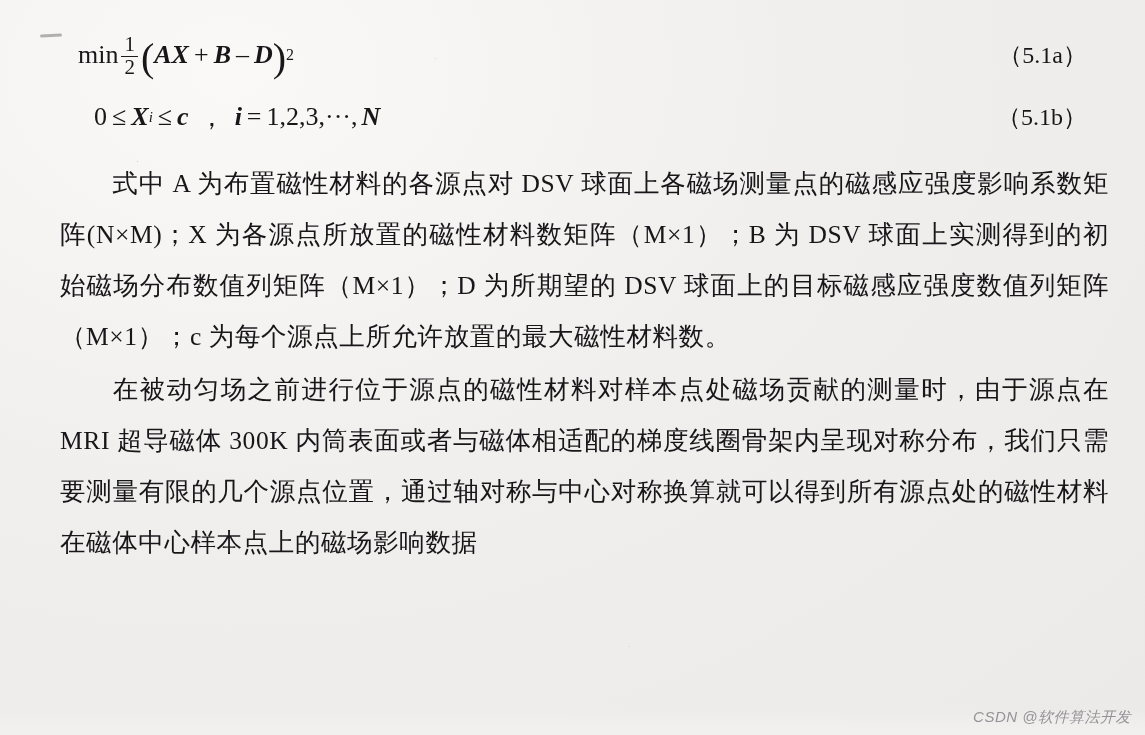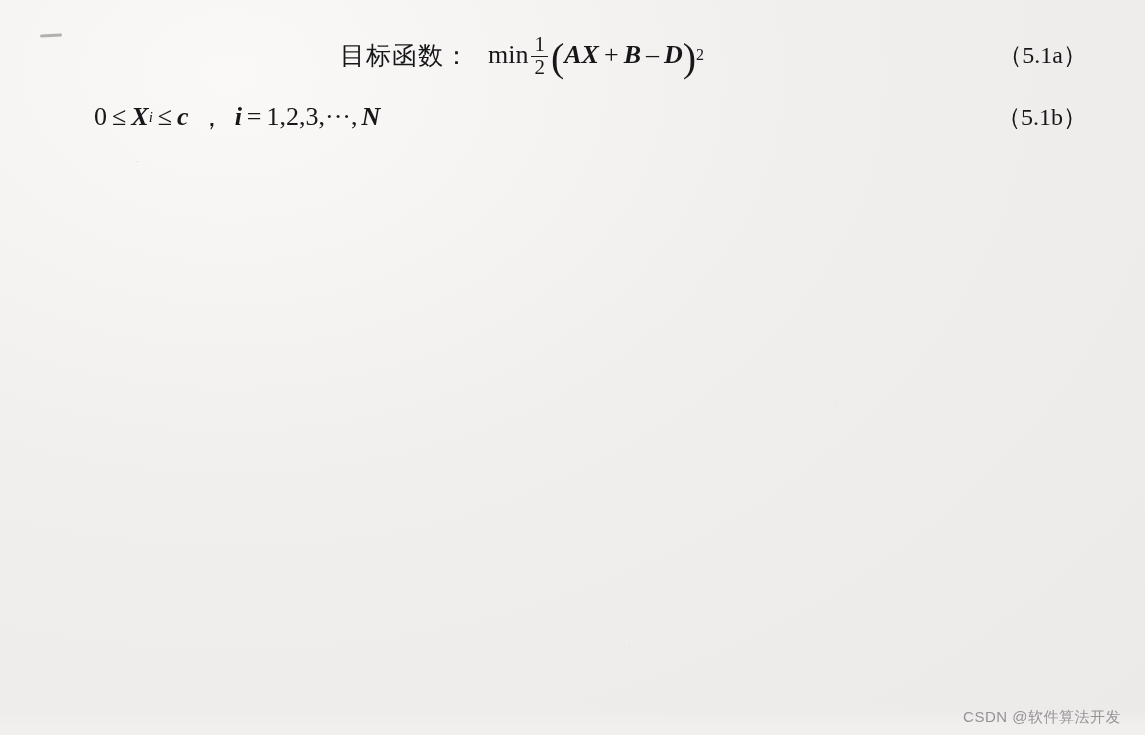--- a/index.html
+++ b/index.html
@@ -124,41 +124,41 @@
   
   .bottom-fade {
     position: absolute;
     left: 0; right: 0; bottom: 0;
     height: 26px;
     background: linear-gradient(to bottom, rgba(242,240,239,0) 0%, rgba(242,240,239,.92) 70%, #f2f0ef 100%);
     pointer-events: none;
   }
   .watermark {
     position: absolute;
-    right: 24px;
+    right: 14px;
     bottom: 8px;
     font-family: "Liberation Sans", sans-serif;
     font-size: 15px;
     color: #8f8f93;
     letter-spacing: .5px;
     opacity: .95;
     white-space: nowrap;
+    font-style: italic;
   }
 </style>
 </head>
 <body>
 
 <div class="page">
   <div class="speckles"></div>
   <div class="edge-mark"></div>
 
   <div class="content">
 
     <div class="equation-row">
-      <span class="eq-label">目标函数：</span>
       <span class="eq-body">
         <span class="mi">min</span>
         <span class="frac">
           <span class="num">1</span>
           <span class="den">2</span>
         </span>
         <span class="paren-big">(</span>
         <span class="mb">AX</span>
         <span class="op">+</span>
         <span class="mb">B</span>
@@ -180,19 +180,21 @@
         <span class="mb">c</span>
         <span style="margin:0 10px">，</span>
         <span class="mb">i</span>
         <span class="op">=</span>
         <span>1,2,3,···,</span>
         <span class="mb" style="margin-left:4px">N</span>
       </span>
       <span class="eq-tag">（5.1b）</span>
     </div>
 
-
+    <p class="para first"><span class="indent"></span><span>式中 A 为布置磁性材料的各源点对 DSV 球面上各磁场测量点的磁感应强度影响系数矩阵(N×M)；X 为各源点所放置的磁性材料数矩阵（M×1）；B 为 DSV 球面上实测得到的初始磁场分布数值列矩阵（M×1）；D 为所期望的 DSV 球面上的目标磁感应强度数值列矩阵（M×1）；c 为每个源点上所允许放置的最大磁性材料数。</span></p>
+
+    <p class="para"><span class="indent"></span><span>在被动匀场之前进行位于源点的磁性材料对样本点处磁场贡献的测量时，由于源点在 MRI 超导磁体 300K 内筒表面或者与磁体相适配的梯度线圈骨架内呈现对称分布，我们只需要测量有限的几个源点位置，通过轴对称与中心对称换算就可以得到所有源点处的磁性材料在磁体中心样本点上的磁场影响数据</span></p>
 
   </div>
 
   <div class="bottom-fade"></div>
   <div class="watermark">CSDN @软件算法开发</div>
 </div>
 
 </body></html>

